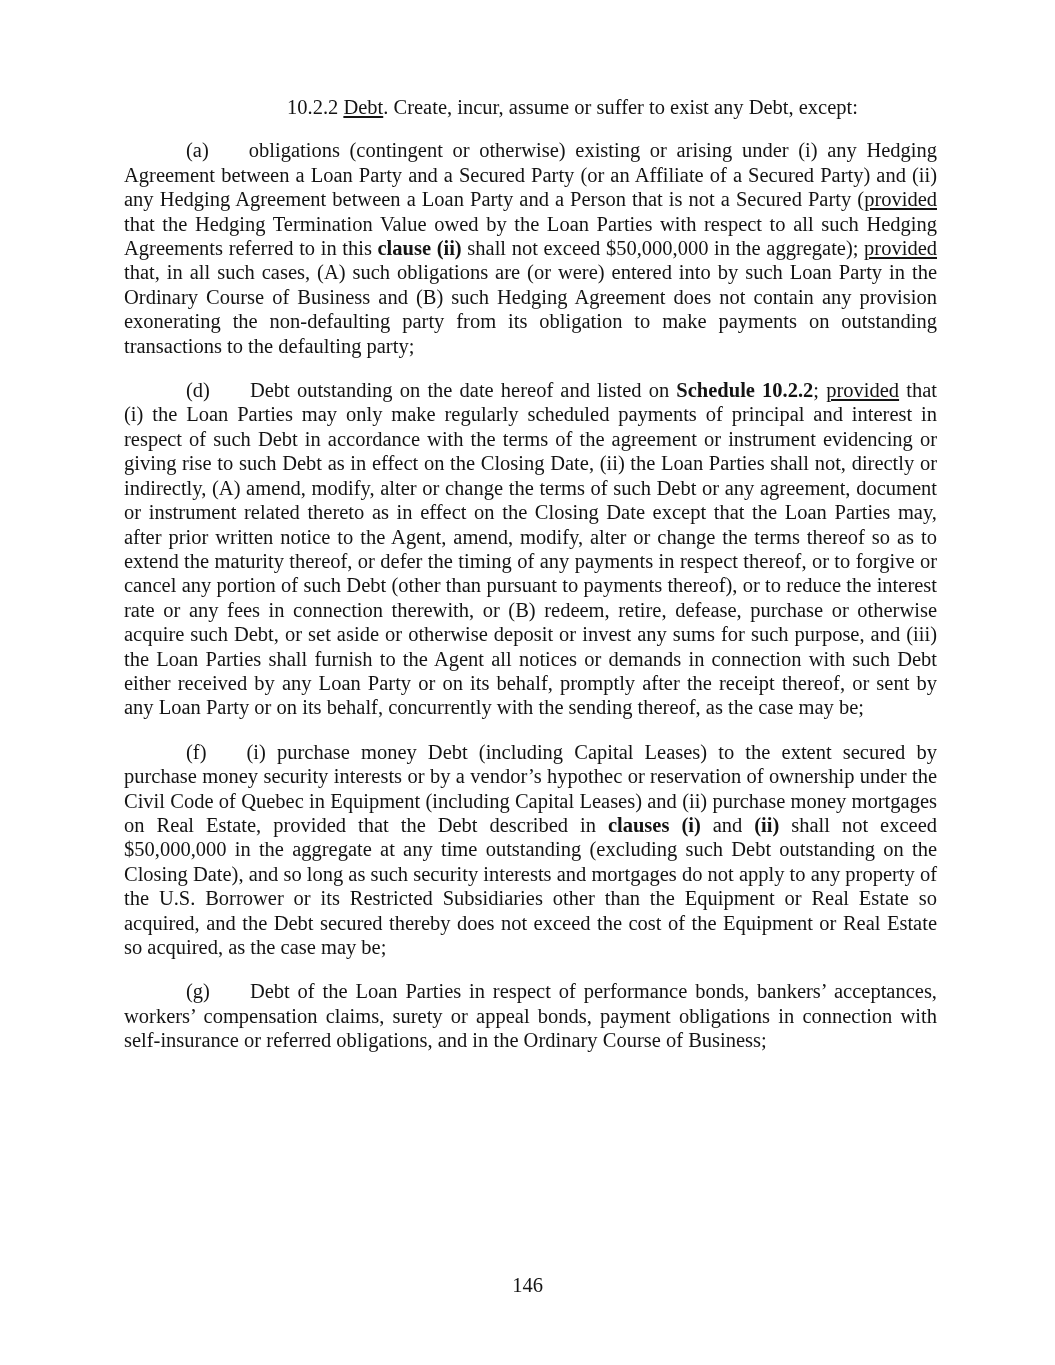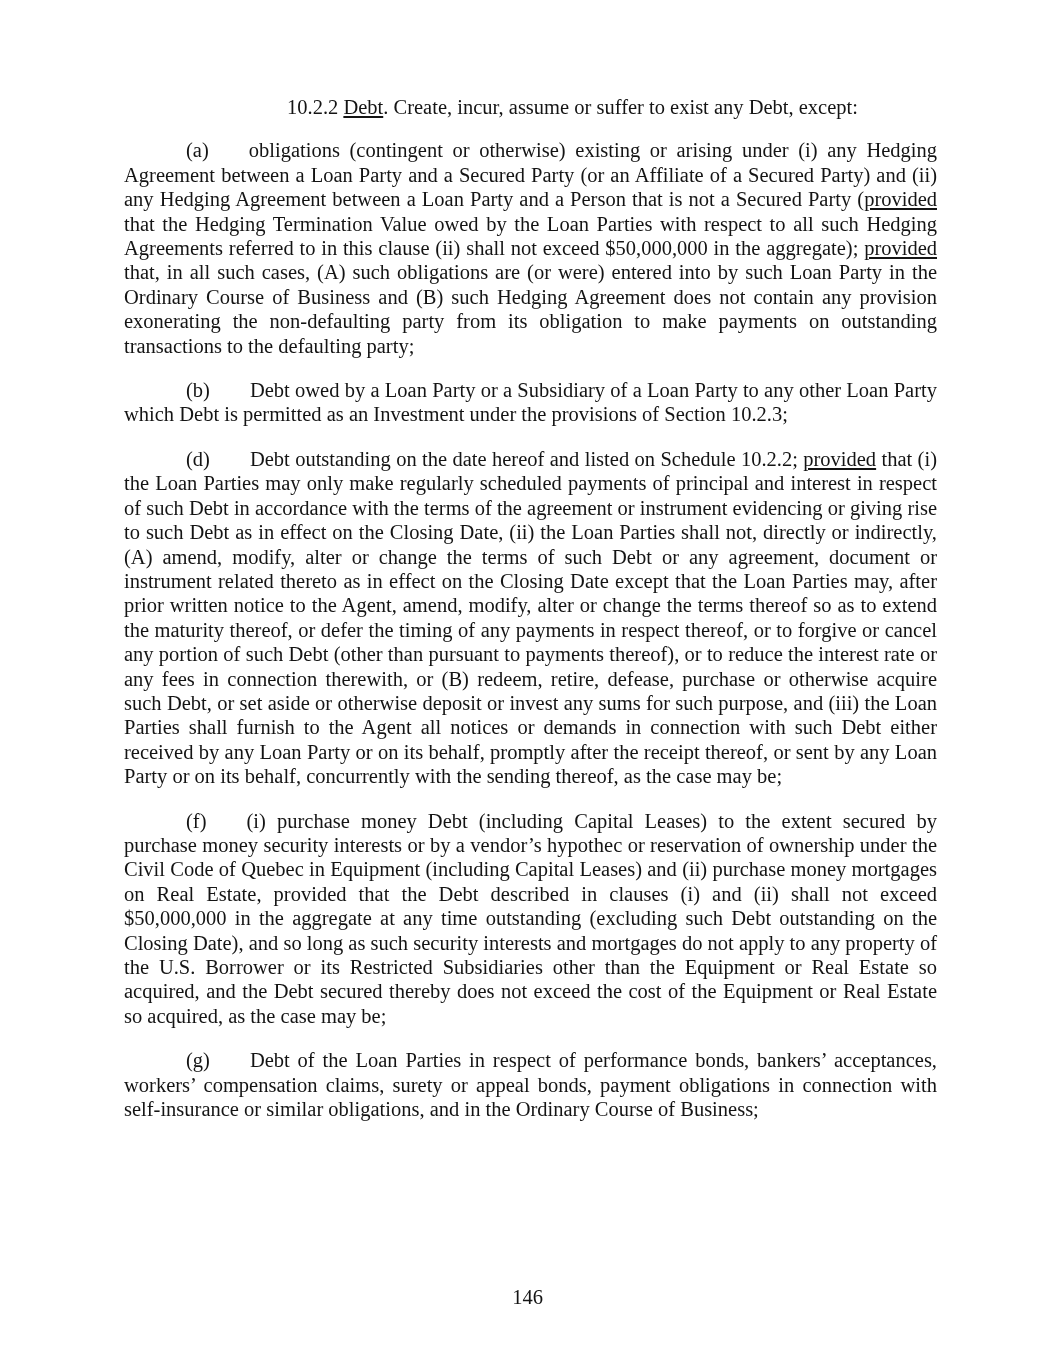--- a/index.html
+++ b/index.html
@@ -24,39 +24,38 @@
     margin: 0 0 20px 0;
     text-align: justify;
     text-indent: 62px;
   }
   .doc p.heading {
     text-indent: 163px;
     text-align: left;
     margin-bottom: 19px;
   }
   .tab { display: inline-block; width: 40px; }
-  .b { font-weight: normal; }
+  .b { font-weight: bold; }
   .u { text-decoration: underline; }
   .footer {
     position: absolute;
-    bottom: 56px;
+    bottom: 68px;
     left: 0;
     width: 100%;
     text-align: center;
     font-family: "Liberation Serif", "DejaVu Serif", serif;
     font-size: 20.5px;
     color: #141414;
   }
 </style>
 </head>
 <body>
 
 <div class="page">
   <div class="doc">
       <p class="heading"><span>10.2.2  </span><span class="u">Debt</span><span>.  Create, incur, assume or suffer to exist any Debt, except:</span></p>
       <p><span>(a)</span><span class="tab"></span><span>obligations (contingent or otherwise) existing or arising under (i) any Hedging Agreement between a Loan Party and a Secured Party (or an Affiliate of a Secured Party) and (ii) any Hedging Agreement between a Loan Party and a Person that is not a Secured Party (</span><span class="u">provided</span><span> that the Hedging Termination Value owed by the Loan Parties with respect to all such Hedging Agreements referred to in this </span><span class="b">clause (ii)</span><span> shall not exceed $50,000,000 in the aggregate); </span><span class="u">provided</span><span> that, in all such cases, (A) such obligations are (or were) entered into by such Loan Party in the Ordinary Course of Business and (B) such Hedging Agreement does not contain any provision exonerating the non-defaulting party from its obligation to make payments on outstanding transactions to the defaulting party;</span></p>
-      <p><span>(b)</span><span class="tab"></span><span>Debt owed by a Loan Party or a Subsidiary of a Loan Party to any other Loan Party which Debt is permitted as an Investment under the provisions of </span><span class="b">Section 10.2.3</span><span>;</span></p>
       <p><span>(d)</span><span class="tab"></span><span>Debt outstanding on the date hereof and listed on </span><span class="b">Schedule 10.2.2</span><span>; </span><span class="u">provided</span><span> that (i) the Loan Parties may only make regularly scheduled payments of principal and interest in respect of such Debt in accordance with the terms of the agreement or instrument evidencing or giving rise to such Debt as in effect on the Closing Date, (ii) the Loan Parties shall not, directly or indirectly, (A) amend, modify, alter or change the terms of such Debt or any agreement, document or instrument related thereto as in effect on the Closing Date except that the Loan Parties may, after prior written notice to the Agent, amend, modify, alter or change the terms thereof so as to extend the maturity thereof, or defer the timing of any payments in respect thereof, or to forgive or cancel any portion of such Debt (other than pursuant to payments thereof), or to reduce the interest rate or any fees in connection therewith, or (B) redeem, retire, defease, purchase or otherwise acquire such Debt, or set aside or otherwise deposit or invest any sums for such purpose, and (iii) the Loan Parties shall furnish to the Agent all notices or demands in connection with such Debt either received by any Loan Party or on its behalf, promptly after the receipt thereof, or sent by any Loan Party or on its behalf, concurrently with the sending thereof, as the case may be;</span></p>
       <p><span>(f)</span><span class="tab"></span><span>(i) purchase money Debt (including Capital Leases) to the extent secured by purchase money security interests or by a vendor’s hypothec or reservation of ownership under the Civil Code of Quebec in Equipment (including Capital Leases) and (ii) purchase money mortgages on Real Estate, provided that the Debt described in </span><span class="b">clauses (i)</span><span> and </span><span class="b">(ii)</span><span> shall not exceed $50,000,000 in the aggregate at any time outstanding (excluding such Debt outstanding on the Closing Date), and so long as such security interests and mortgages do not apply to any property of the U.S. Borrower or its Restricted Subsidiaries other than the Equipment or Real Estate so acquired, and the Debt secured thereby does not exceed the cost of the Equipment or Real Estate so acquired, as the case may be;</span></p>
-      <p><span>(g)</span><span class="tab"></span><span>Debt of the Loan Parties in respect of performance bonds, bankers’ acceptances, workers’ compensation claims, surety or appeal bonds, payment obligations in connection with self-insurance or similar obligations, and in the Ordinary Course of Business;</span></p>
+      <p><span>(g)</span><span class="tab"></span><span>Debt of the Loan Parties in respect of performance bonds, bankers’ acceptances, workers’ compensation claims, surety or appeal bonds, payment obligations in connection with self-insurance or referred obligations, and in the Ordinary Course of Business;</span></p>
     </div>
   <div class="footer">146</div>
 </div>
 
 </body></html>

